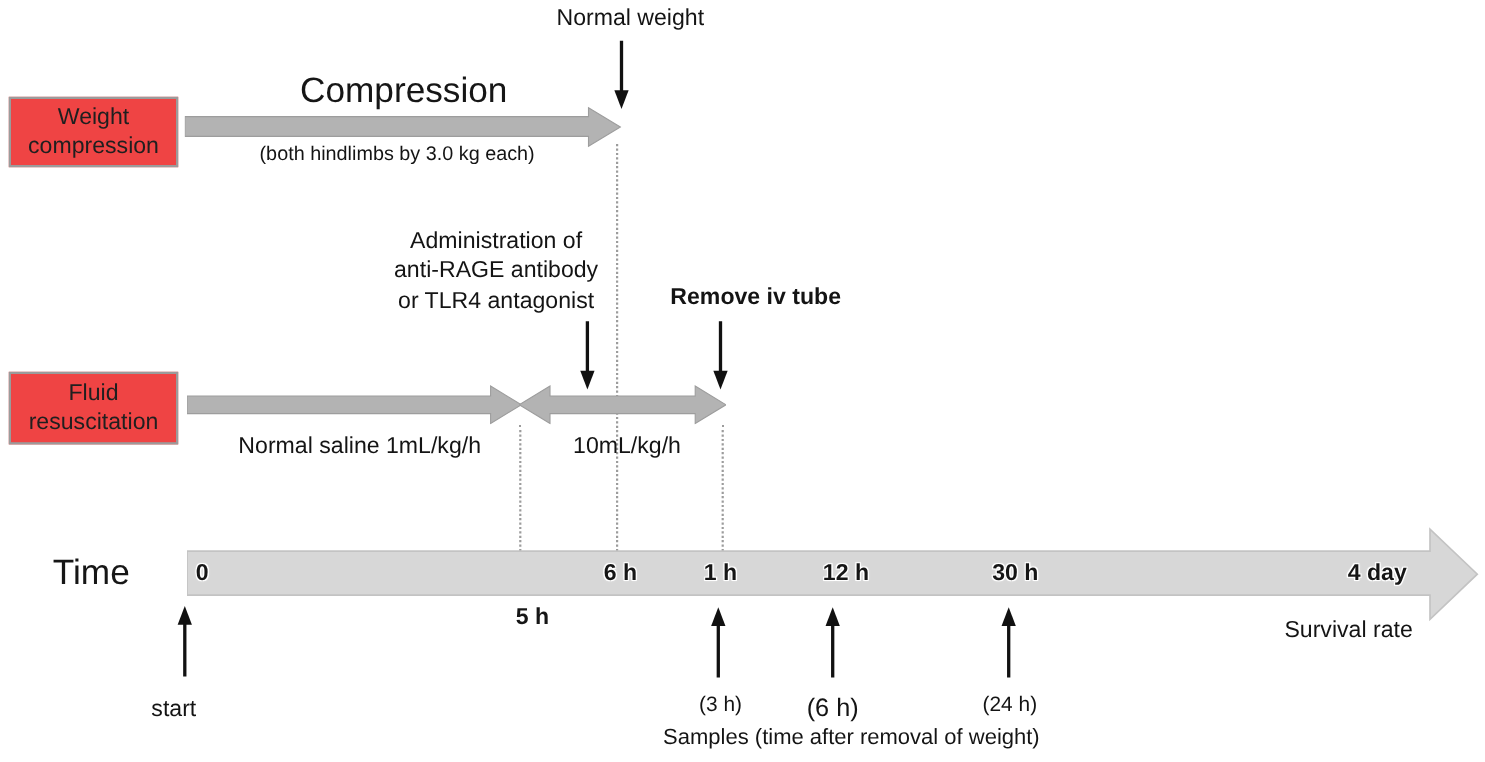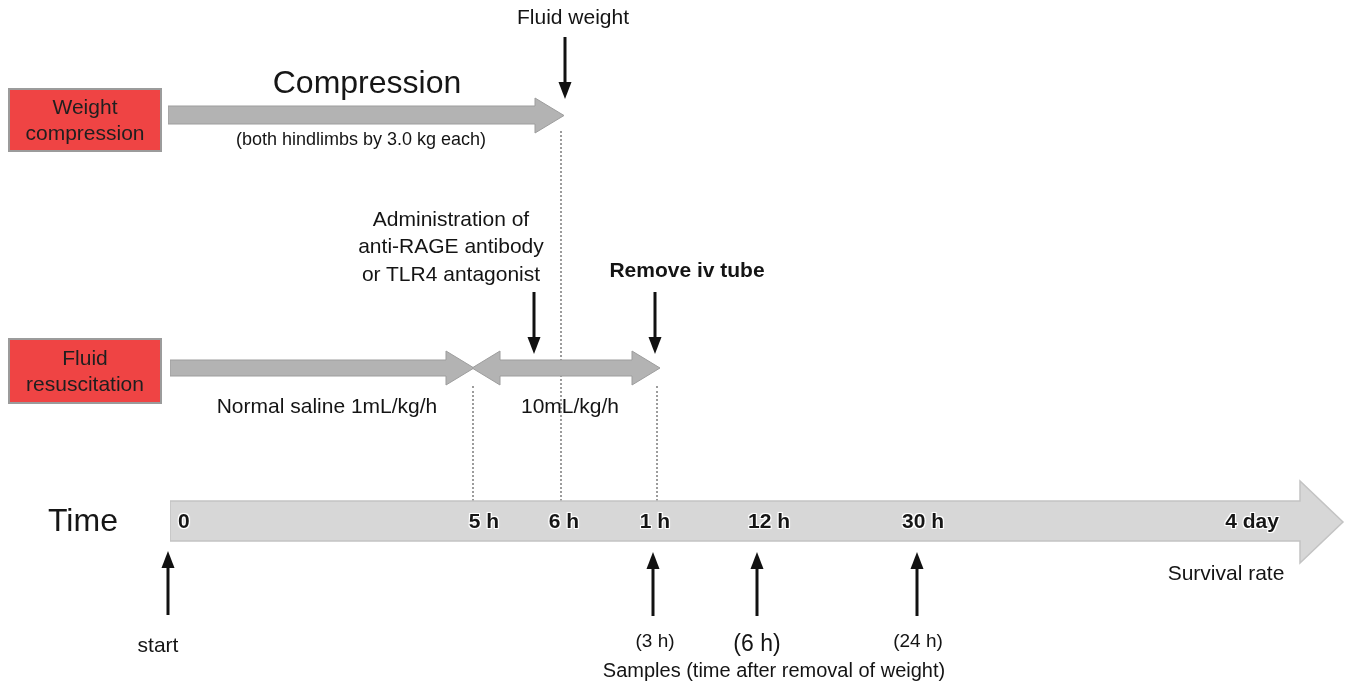--- a/index.html
+++ b/index.html
@@ -39,21 +39,21 @@
     top:509px;
   }
   .big-text{font-size:32px;color:#161616;}
   svg{display:block;}
 </style>
 </head>
 <body>
 
 <div class="canvas">
 
-  <div class="label center" style="left:573px;top:3px;font-size:21px;">Fluid weight</div>
+  <div class="label center" style="left:573px;top:3px;font-size:21px;">Normal weight</div>
 
   <svg class="abs" style="left:557px;top:36px;" width="16" height="64" viewBox="0 0 16 64">
     <line x1="8" y1="1" x2="8" y2="49" stroke="#111" stroke-width="3"></line>
     <polygon points="1.5,46 14.5,46 8,63" fill="#111"></polygon>
   </svg>
 
   <div class="gray-box" style="left:8px;top:88px;width:150px;height:60px;">
     <span>Weight
 compression</span>
   </div>
@@ -103,21 +103,21 @@
 
   <div class="label center" style="left:570px;top:392px;font-size:21px;">10mL/kg/h</div>
 
   <div class="label big-text" style="left:48px;top:500px;">Time</div>
 
   <svg class="abs" style="left:170px;top:479px;" width="1175" height="86" viewBox="0 0 1175 86">
     <polygon points="0,22 1130,22 1130,2 1173,43 1130,84 1130,62 0,62" fill="#d7d7d7" stroke="#c3c3c3" stroke-width="1.5"></polygon>
   </svg>
 
   <div class="tick" style="left:178px;">0</div>
-  <div class="tick center" style="left:484px;">5 h</div>
+  <div class="tick center" style="left:484px;margin-top:40px;">5 h</div>
   <div class="tick center" style="left:564px;">6 h</div>
   <div class="tick center" style="left:655px;">1 h</div>
   <div class="tick center" style="left:769px;">12 h</div>
   <div class="tick center" style="left:923px;">30 h</div>
   <div class="tick center" style="left:1252px;">4 day</div>
 
   <div class="label center" style="left:1226px;top:559px;font-size:21px;">Survival rate</div>
 
   <svg class="abs" style="left:160px;top:550px;" width="16" height="66" viewBox="0 0 16 66">
     <polygon points="8,1 1.5,18 14.5,18" fill="#111"></polygon>

